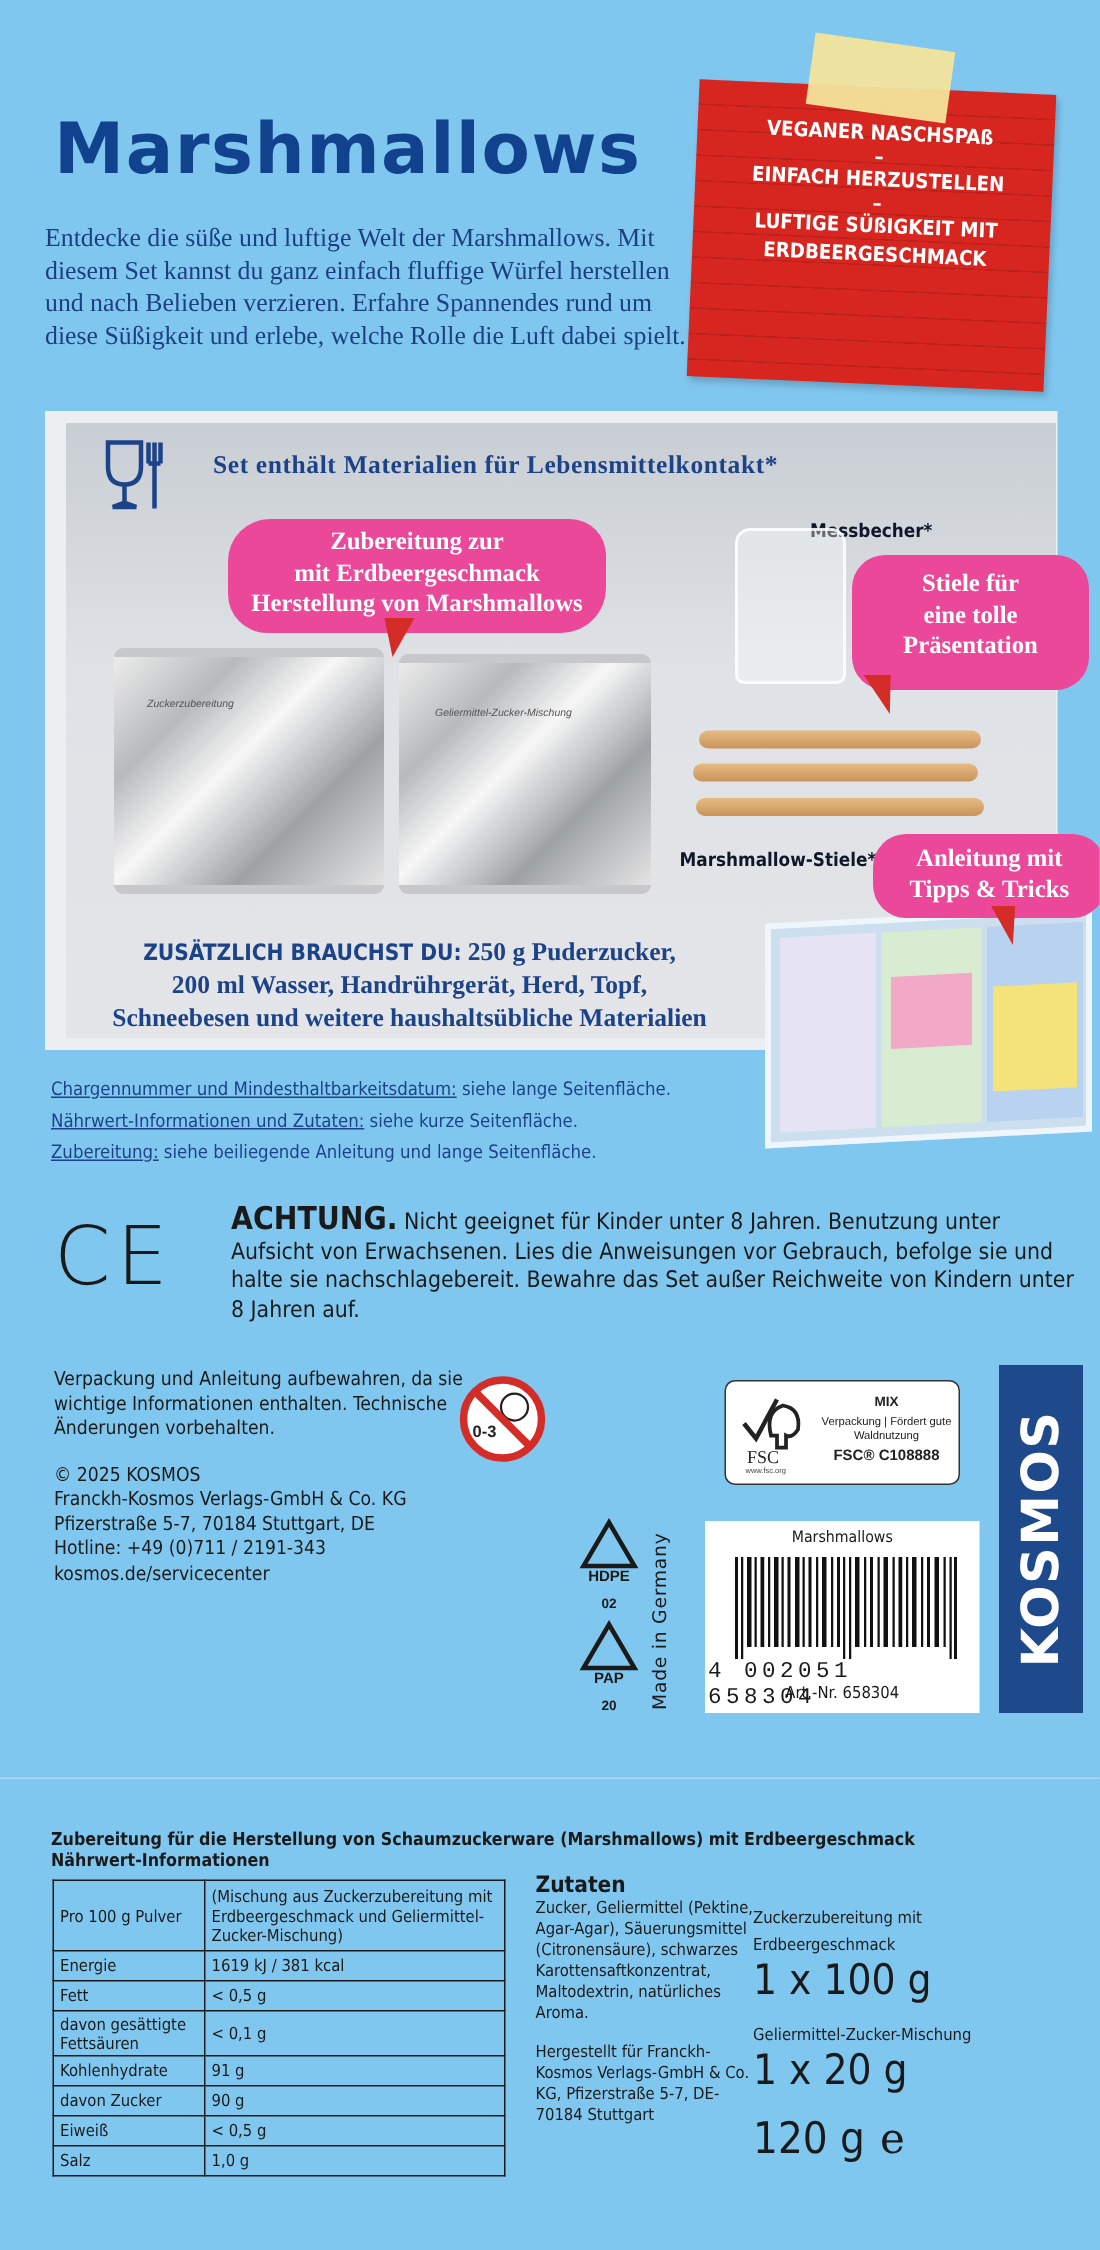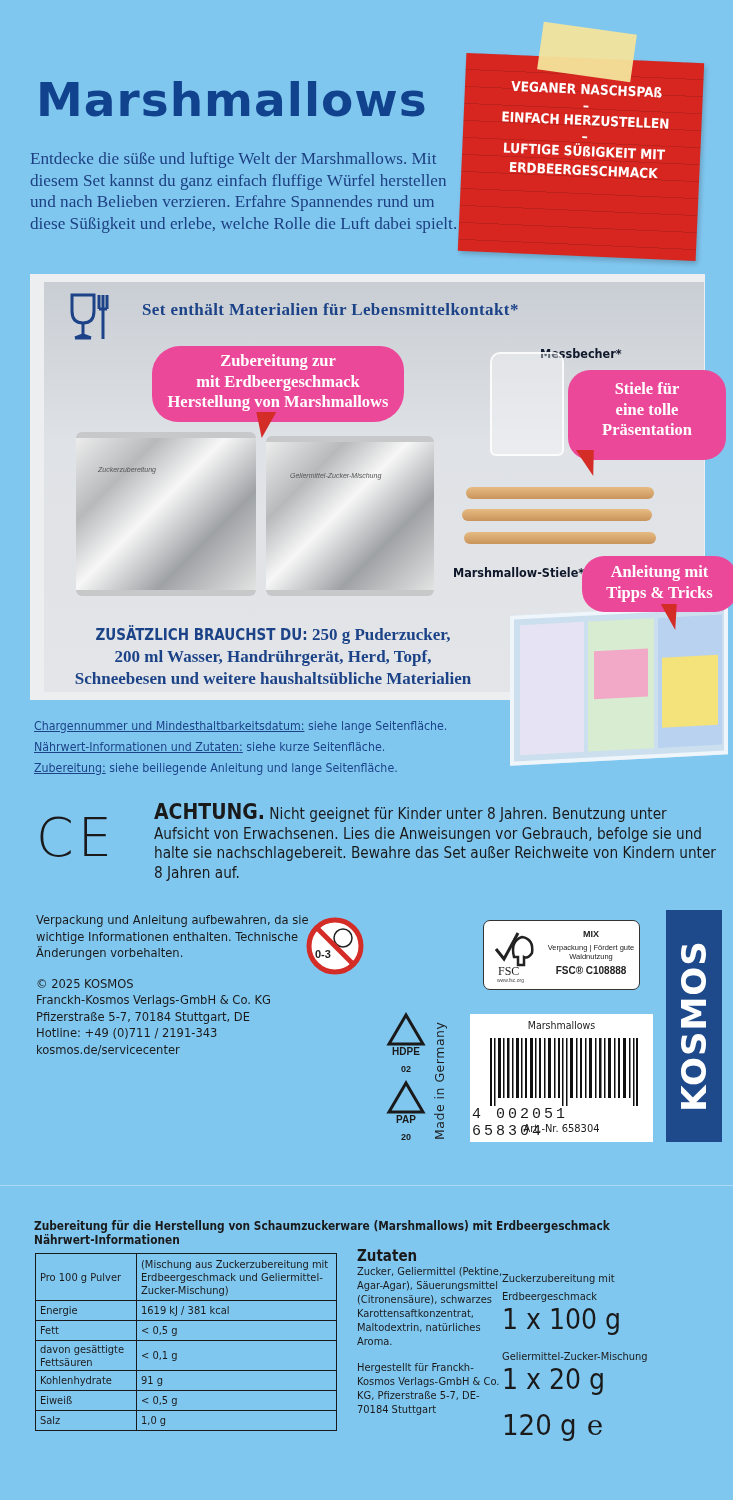--- a/index.html
+++ b/index.html
@@ -321,20 +321,24 @@
       </tr>
   <tr class="h2">
         <td>davon gesättigte Fettsäuren</td>
         <td>&lt; 0,1 g</td>
       </tr>
   <tr>
         <td>Kohlenhydrate</td>
         <td>91 g</td>
       </tr>
   <tr>
+        <td>davon Zucker</td>
+        <td>90 g</td>
+      </tr>
+  <tr>
         <td>Eiweiß</td>
         <td>&lt; 0,5 g</td>
       </tr>
   <tr>
         <td>Salz</td>
         <td>1,0 g</td>
       </tr>
 </tbody>
   </table>
 

